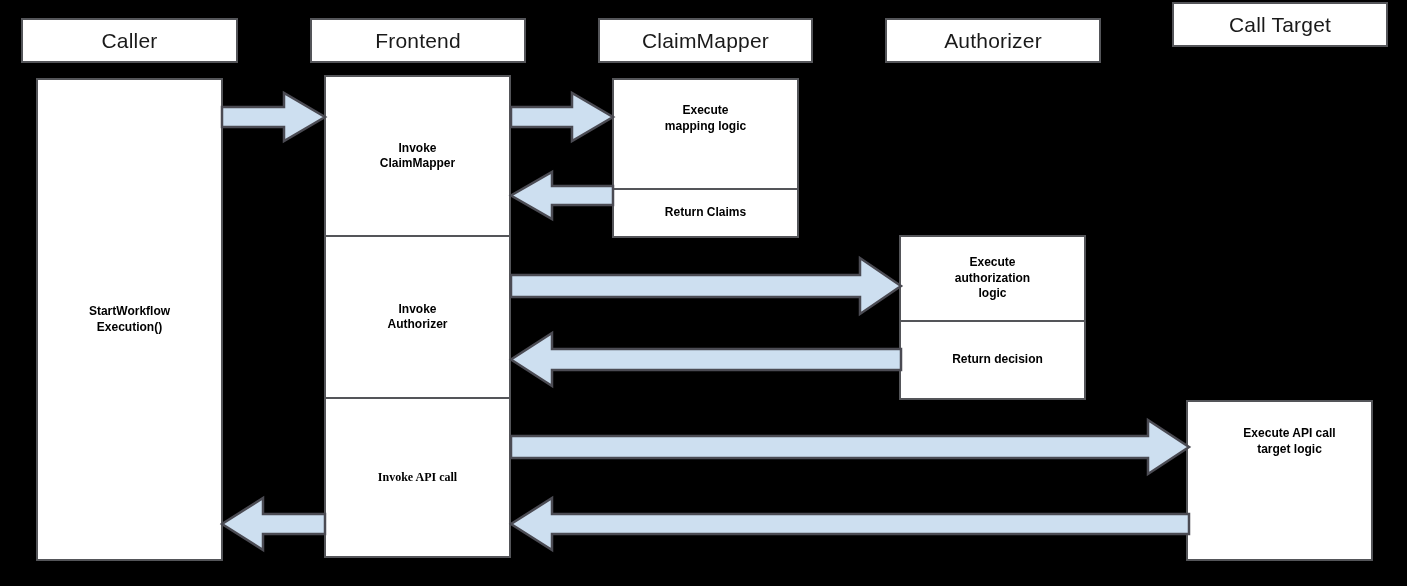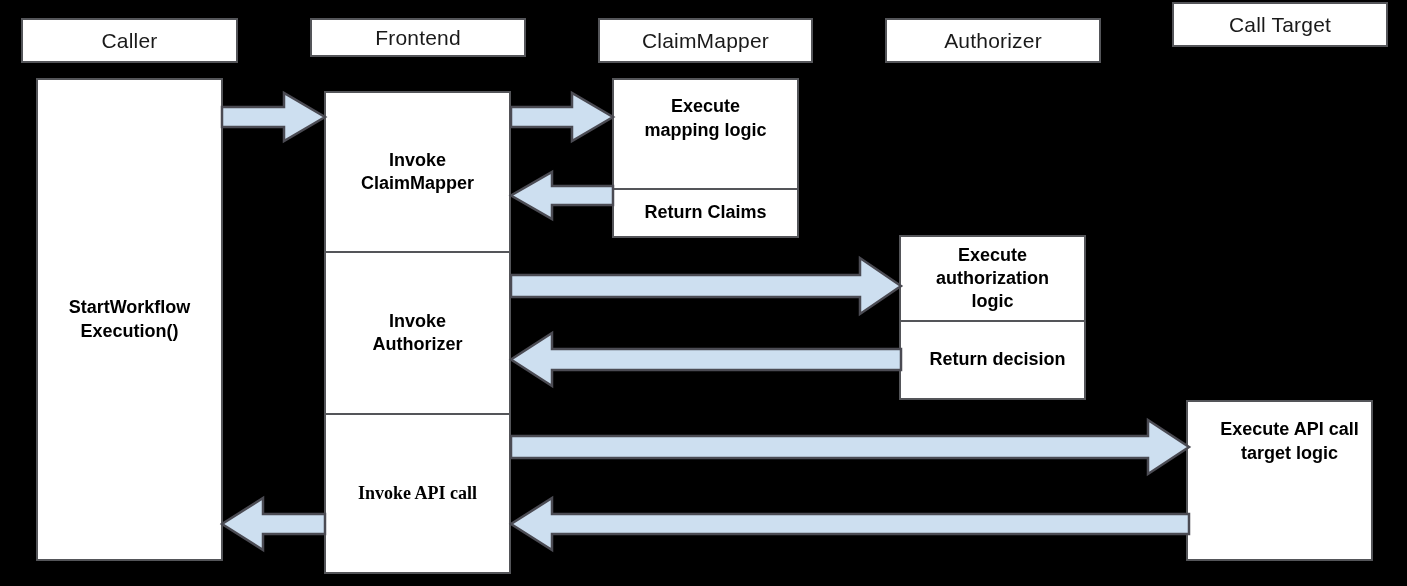--- a/index.html
+++ b/index.html
@@ -44,21 +44,21 @@
     display: flex;
     flex-direction: column;
   }
   .act-cell {
     box-sizing: border-box;
     display: flex;
     align-items: center;
     justify-content: center;
     text-align: center;
     color: #000000;
-    font-size: 18px;
+    font-size: 12px;
     font-weight: bold;
     line-height: 1.28;
     padding: 2px 6px;
     font-family: "Liberation Sans", sans-serif;
   }
   .act-cell + .act-cell {
     border-top: 2px solid #545559;
   }
 
   
@@ -72,41 +72,41 @@
 </style>
 </head>
 <body>
 
 <div id="canvas">
 
   <div class="lifeline-header" style="left:21px;  top:18px; width:217px; height:45px;">
     <span>Caller</span>
   </div>
 
-  <div class="lifeline-header" style="left:310px; top:18px; width:216px; height:39px;">
+  <div class="lifeline-header" style="left:310px; top:18px; width:216px; height:45px;">
     <span>Frontend</span>
   </div>
 
   <div class="lifeline-header" style="left:598px; top:18px; width:215px; height:45px;">
     <span>ClaimMapper</span>
   </div>
 
   <div class="lifeline-header" style="left:885px; top:18px; width:216px; height:45px;">
     <span>Authorizer</span>
   </div>
 
   <div class="lifeline-header" style="left:1172px; top:2px; width:216px; height:45px;">
     <span>Call Target</span>
   </div>
 
   <div class="activation" style="left:36px; top:78px; width:187px; height:483px;">
     <div class="act-cell" style="flex:1 1 auto;">StartWorkflow<br>Execution()</div>
   </div>
 
-  <div class="activation" style="left:324px; top:91px; width:187px; height:483px;">
+  <div class="activation" style="left:324px; top:75px; width:187px; height:483px;">
     <div class="act-cell" style="height:158px;">Invoke<br>ClaimMapper</div>
     <div class="act-cell" style="height:162px;">Invoke<br>Authorizer</div>
     <div class="act-cell" style="flex:1 1 auto;font-family:Liberation Serif, serif;">Invoke API call</div>
   </div>
 
   <div class="activation" style="left:612px; top:78px; width:187px; height:160px;">
     <div class="act-cell" style="height:77px;">Execute<br>mapping logic</div>
     <div class="act-cell" style="flex:1 1 auto;margin-top:31px;">Return Claims</div>
   </div>
 

